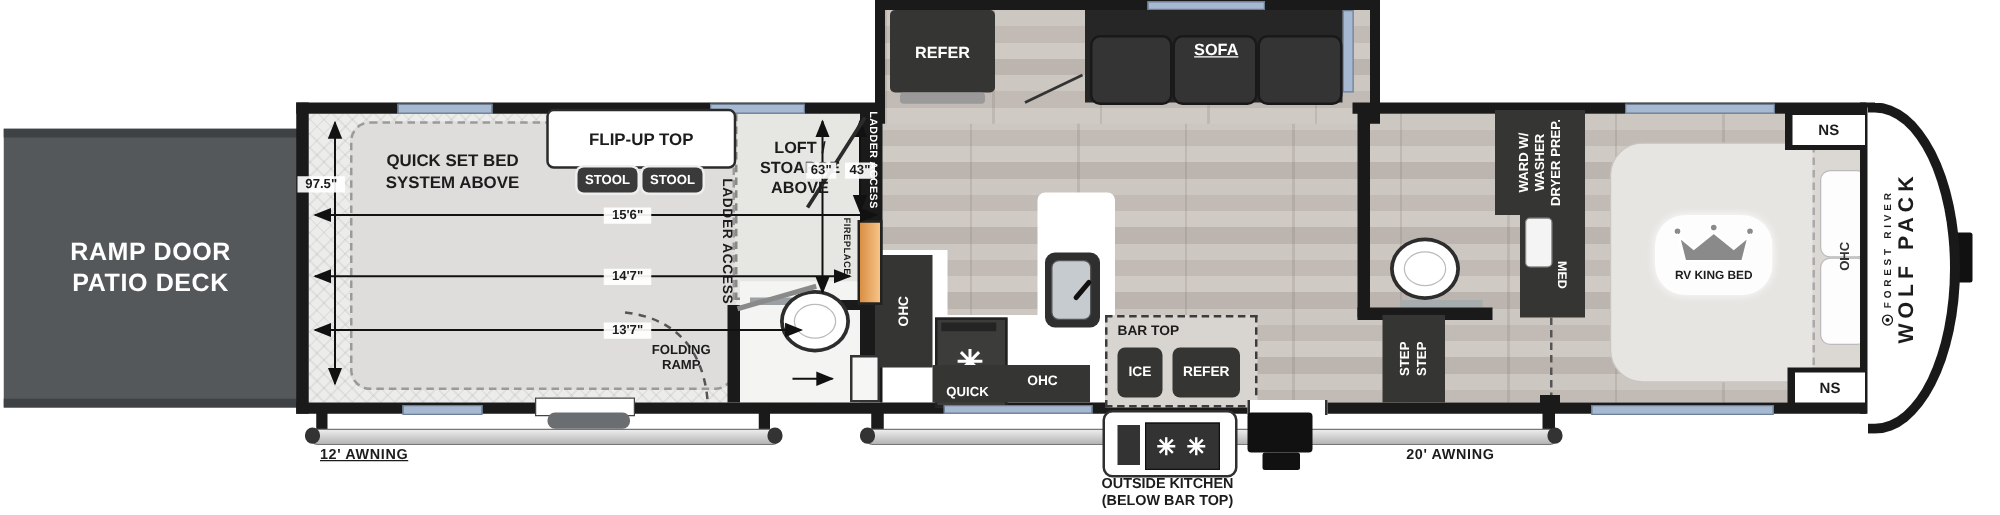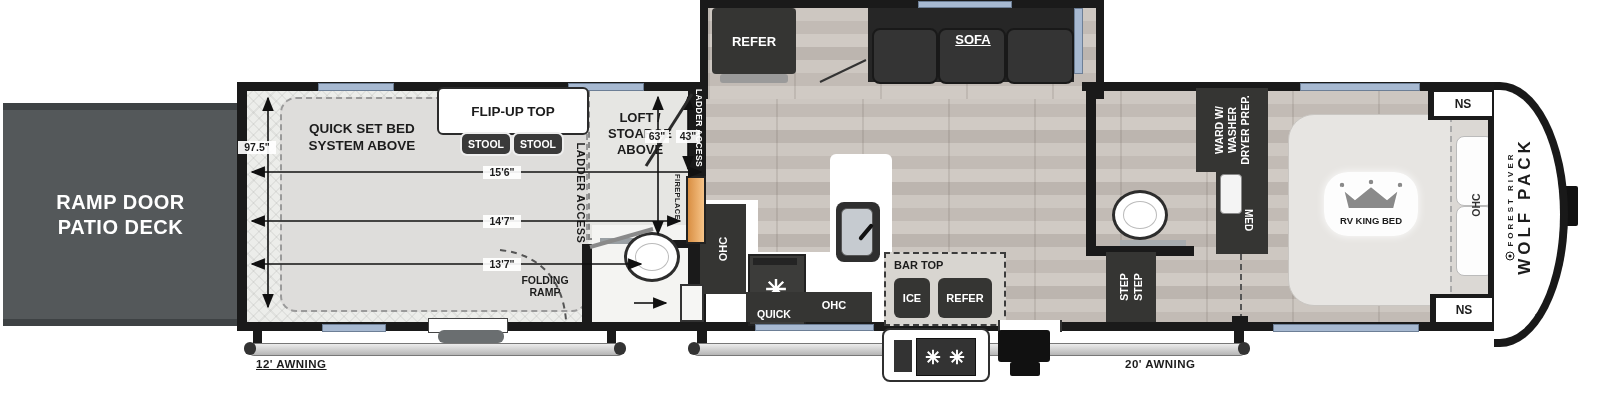--- a/index.html
+++ b/index.html
@@ -170,20 +170,22 @@
     <div style="position:absolute;left:10px;top:10px;width:18px;height:32px;background:#333;"></div>
     <div style="position:absolute;left:32px;top:8px;width:58px;height:36px;background:#333;border:1px solid #111;">
       <svg width="16" height="16" viewBox="0 0 20 20" style="position:absolute;left:8px;top:10px;">
         <path d="M10 1v18M1 10h18M3.4 3.4l13.2 13.2M16.6 3.4L3.4 16.6" stroke="#fff" stroke-width="2.4"></path>
       </svg>
       <svg width="16" height="16" viewBox="0 0 20 20" style="position:absolute;left:32px;top:10px;">
         <path d="M10 1v18M1 10h18M3.4 3.4l13.2 13.2M16.6 3.4L3.4 16.6" stroke="#fff" stroke-width="2.4"></path>
       </svg>
     </div>
   </div>
+  <div class="abs pre lbl" style="left:864px;top:380px;width:140px;font-size:11.5px;line-height:14px;text-align:center;">OUTSIDE KITCHEN
+(BELOW BAR TOP)</div>
 
   <div class="abs" style="left:998px;top:320px;width:60px;height:12px;background:#fff;border-left:2px solid #333;border-right:2px solid #333;z-index:4;"></div>
   <div class="abs" style="left:998px;top:330px;width:52px;height:32px;background:#111;border-radius:3px;z-index:4;"></div>
   <div class="abs" style="left:1010px;top:362px;width:30px;height:14px;background:#111;border-radius:2px;z-index:4;"></div>
 
   <div class="abs wall" style="left:1086px;top:88px;width:10px;height:166px;z-index:3;"></div>
   <div class="abs dark" style="left:1196px;top:88px;width:72px;height:84px;z-index:3;"></div>
   <div class="abs ctr rot rotn90" style="left:1190px;top:94px;width:84px;height:72px;z-index:5;">
     <span class="pre" style="color:#fff;font-size:10.5px;line-height:13px;text-align:center;">WARD W/
 WASHER

